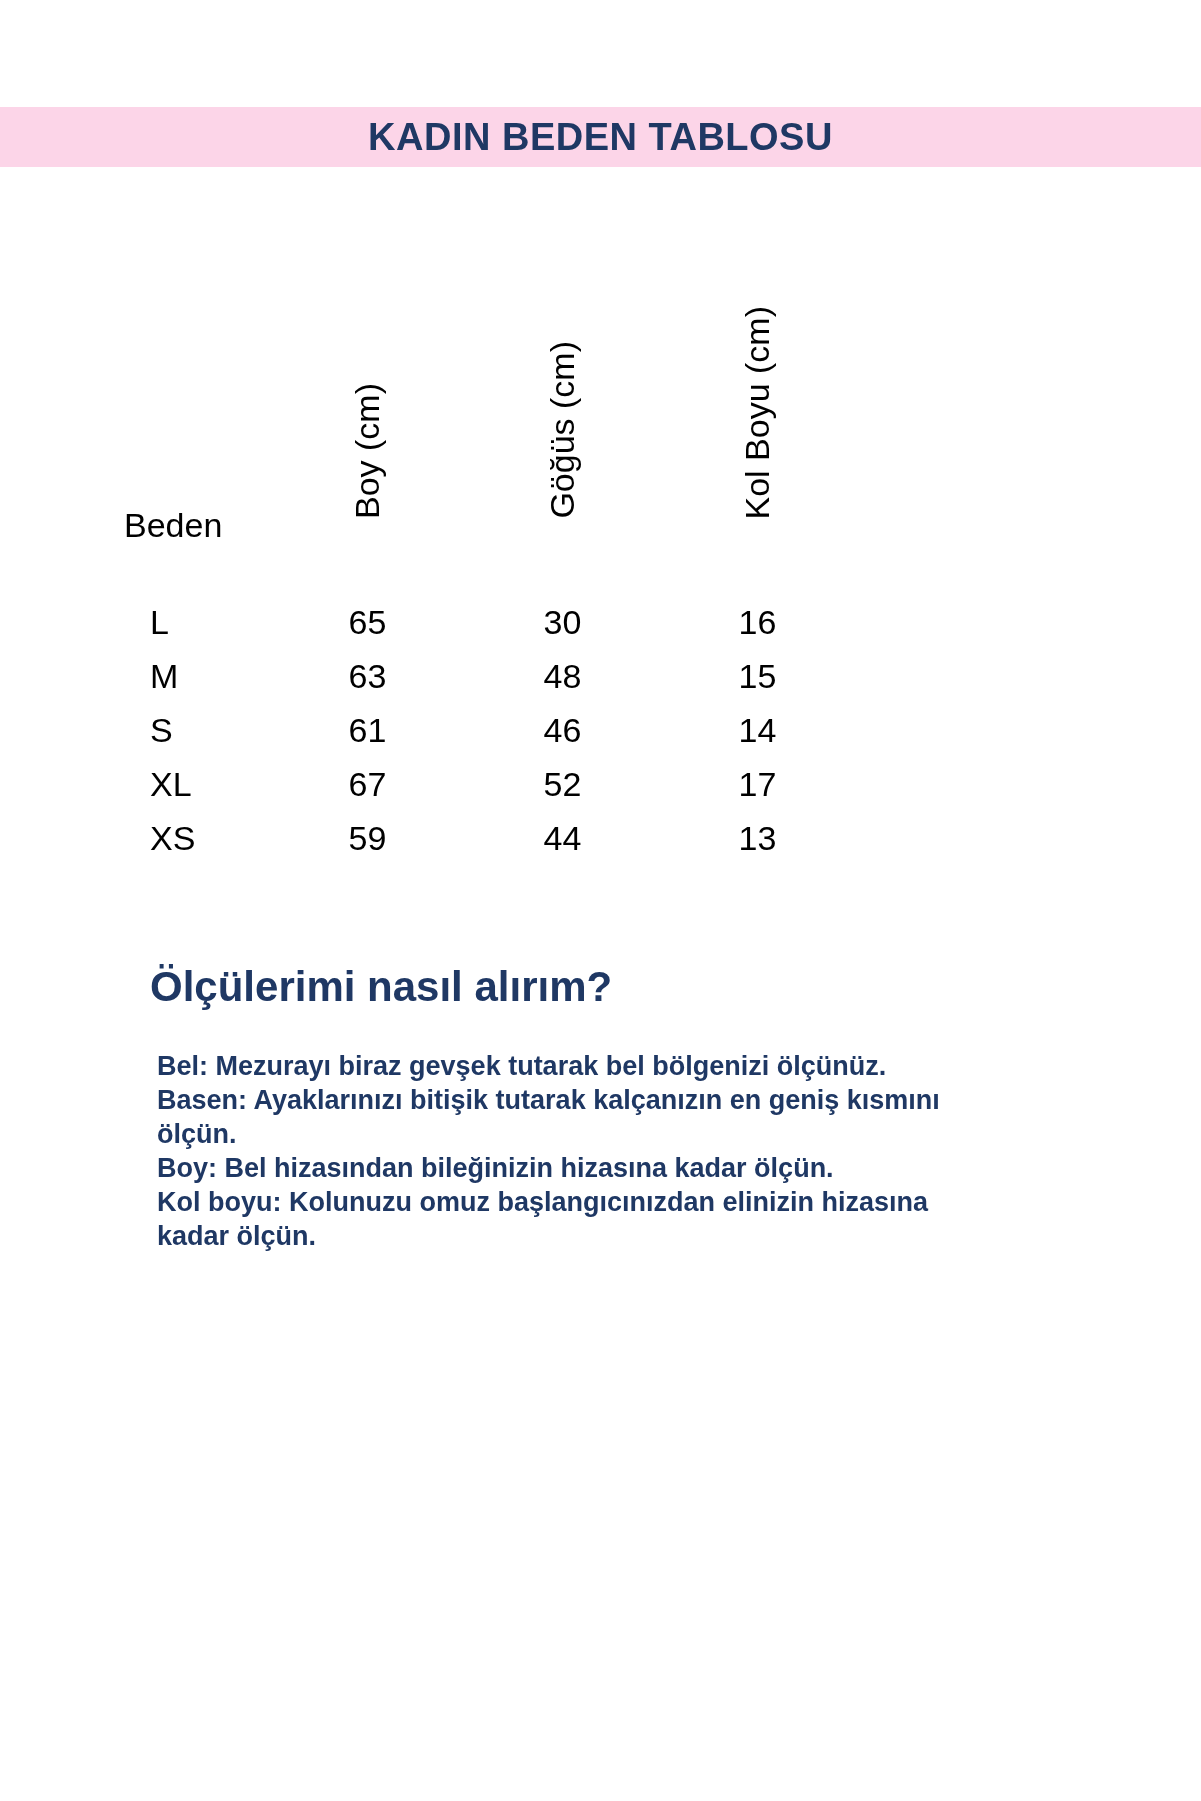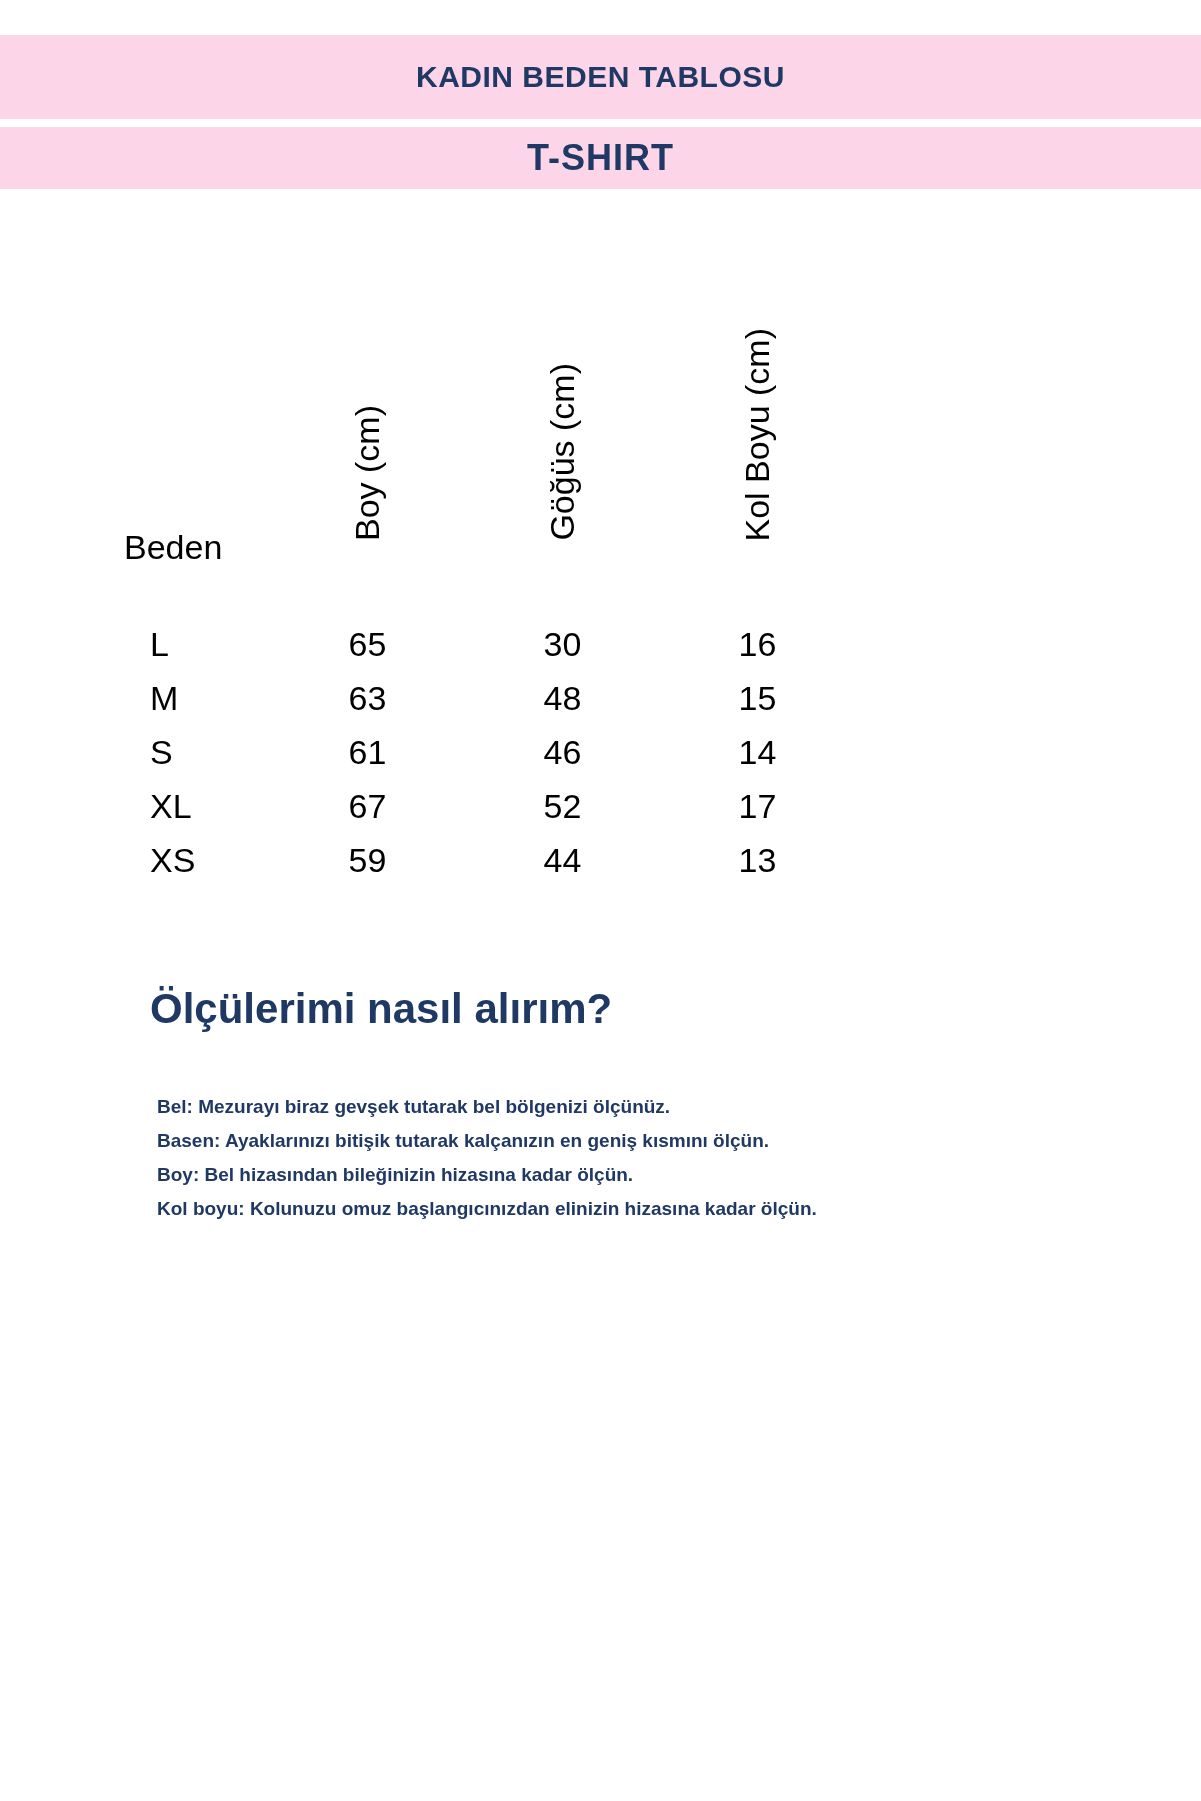--- a/index.html
+++ b/index.html
@@ -21,23 +21,23 @@
   .band {
     width: 100%;
     background: #fcd5e8;
     display: flex;
     align-items: center;
     justify-content: center;
     color: #1f3864;
     font-weight: bold;
   }
   .band1 {
-    margin-top: 35px;
-    height: 84px;
-    font-size: 30px;
+    margin-top: 107px;
+    height: 60px;
+    font-size: 38px;
     letter-spacing: 0.5px;
   }
   .band2 {
     margin-top: 8px;
     height: 62px;
     font-size: 36px;
     letter-spacing: 1px;
   }
 
   
@@ -88,43 +88,40 @@
   }
 
   
   .howto {
     margin: 98px 0 0 150px;
     color: #1f3864;
     font-size: 42px;
     font-weight: bold;
   }
   .instructions {
-    margin: 57px 0 0 157px;
+    margin: 38px 0 0 157px;
     max-width: 800px;
     color: #1f3864;
-    font-size: 19px;
+    font-size: 27px;
     font-weight: bold;
     line-height: 34px;
   }
   .instructions p {
     margin: 0;
   }
 </style>
 </head>
 <body>
 
 <div class="page">
 
   <div class="band band1">
     <span>KADIN BEDEN TABLOSU</span>
   </div>
 
-  <div class="band band2">
-    <span>T-SHIRT</span>
-  </div>
 
   <div class="size-table">
 
     <div class="thead">
       <div class="cell beden">Beden</div>
       <div class="cell vcell">
         <span class="vert">Boy (cm)</span>
       </div>
       <div class="cell vcell">
         <span class="vert">Göğüs (cm)</span>

